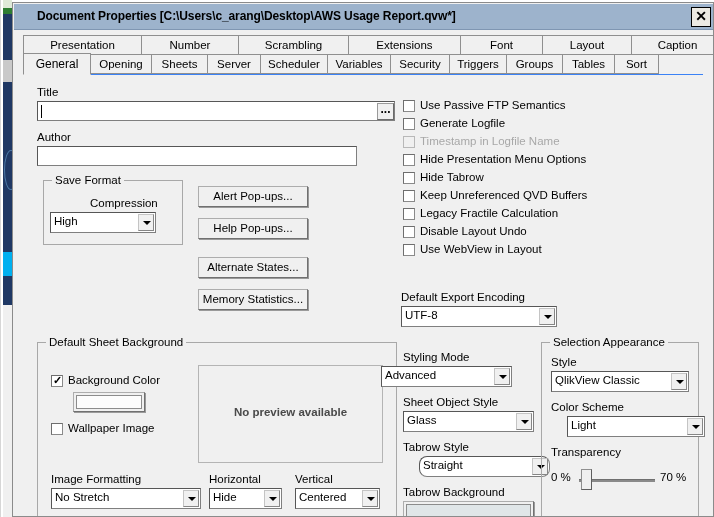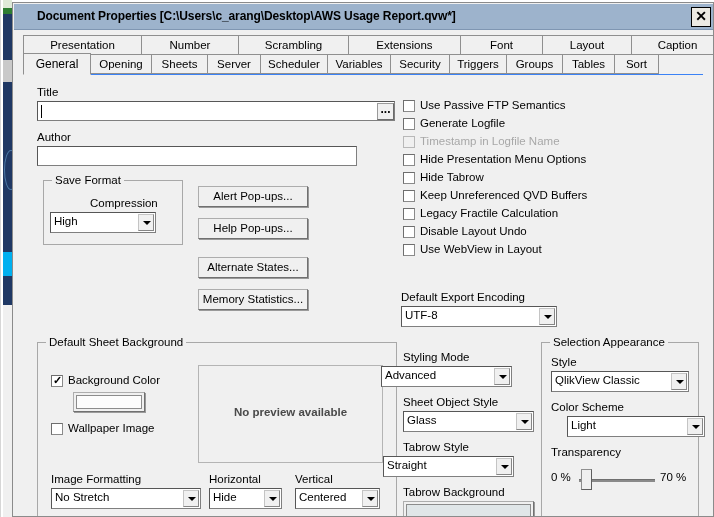--- a/index.html
+++ b/index.html
@@ -543,21 +543,21 @@
 
     <div class="lbl" style="left:380px; top:321px;">Sheet Object Style</div>
     <div class="combo" style="left:380px; top:336px; width:131px; height:21px;">
       <span class="ctext">Glass</span>
       <span class="cbtn">
           <i class="arrow"></i>
         </span>
     </div>
 
     <div class="lbl" style="left:380px; top:366px;">Tabrow Style</div>
-    <div class="combo" style="left:360px; top:381px; width:131px; height:21px;">
+    <div class="combo" style="left:396px; top:381px; width:131px; height:21px;border-radius:8px;">
       <span class="ctext">Straight</span>
       <span class="cbtn">
           <i class="arrow"></i>
         </span>
     </div>
 
     <div class="lbl" style="left:380px; top:411px;">Tabrow Background</div>
     <div class="swatch-btn" style="left:380px; top:426px; width:131px; height:20px;">
       <span class="swatch-inner" id="tabrow-swatch" style="background: rgb(224, 230, 232);"></span>
     </div>

